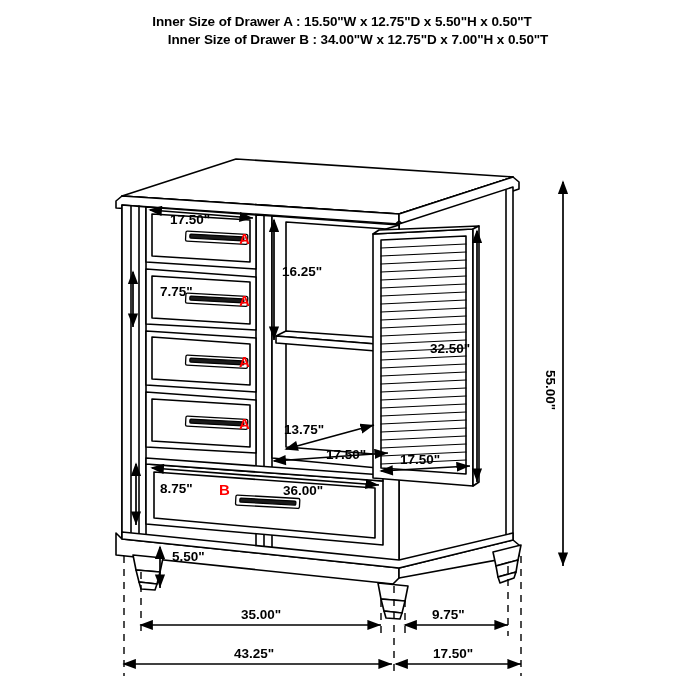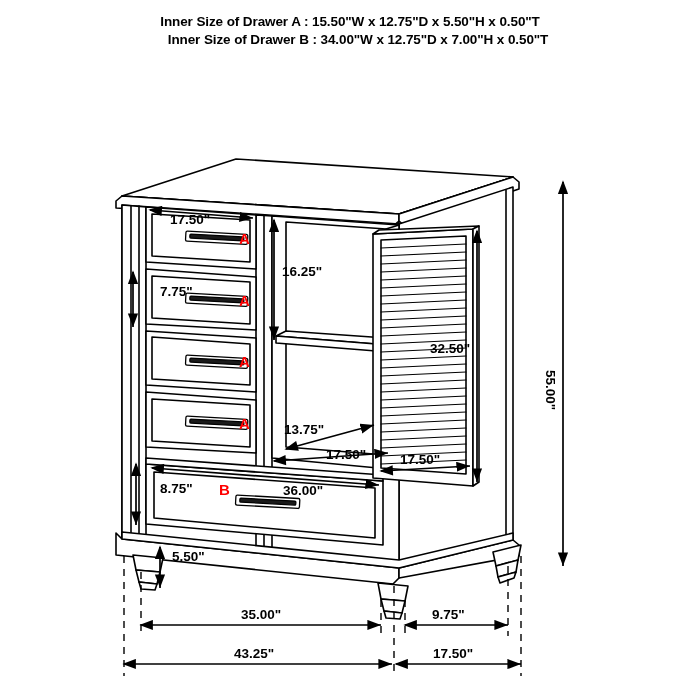--- a/index.html
+++ b/index.html
@@ -13,21 +13,21 @@
   }
   #stage{position:absolute;left:0;top:0;width:700px;height:700px;}
   #stage svg{position:absolute;left:0;top:0;}
   .hdr{
     position:absolute;left:0;top:0;width:700px;
     text-align:center;
     font-weight:bold;
     font-size:13.5px;
     letter-spacing:-0.1px;
   }
-  .hdr .l1{position:absolute;left:12px;top:14px;width:676px;}
+  .hdr .l1{position:absolute;left:4px;top:14px;width:676px;}
   .hdr .l2{position:absolute;left:0;top:32px;width:700px;margin-left:8px;}
   .dim{
     position:absolute;
     font-weight:bold;
     font-size:13.5px;
     white-space:nowrap;
     color:#000;
   }
   .lbl{
     position:absolute;

